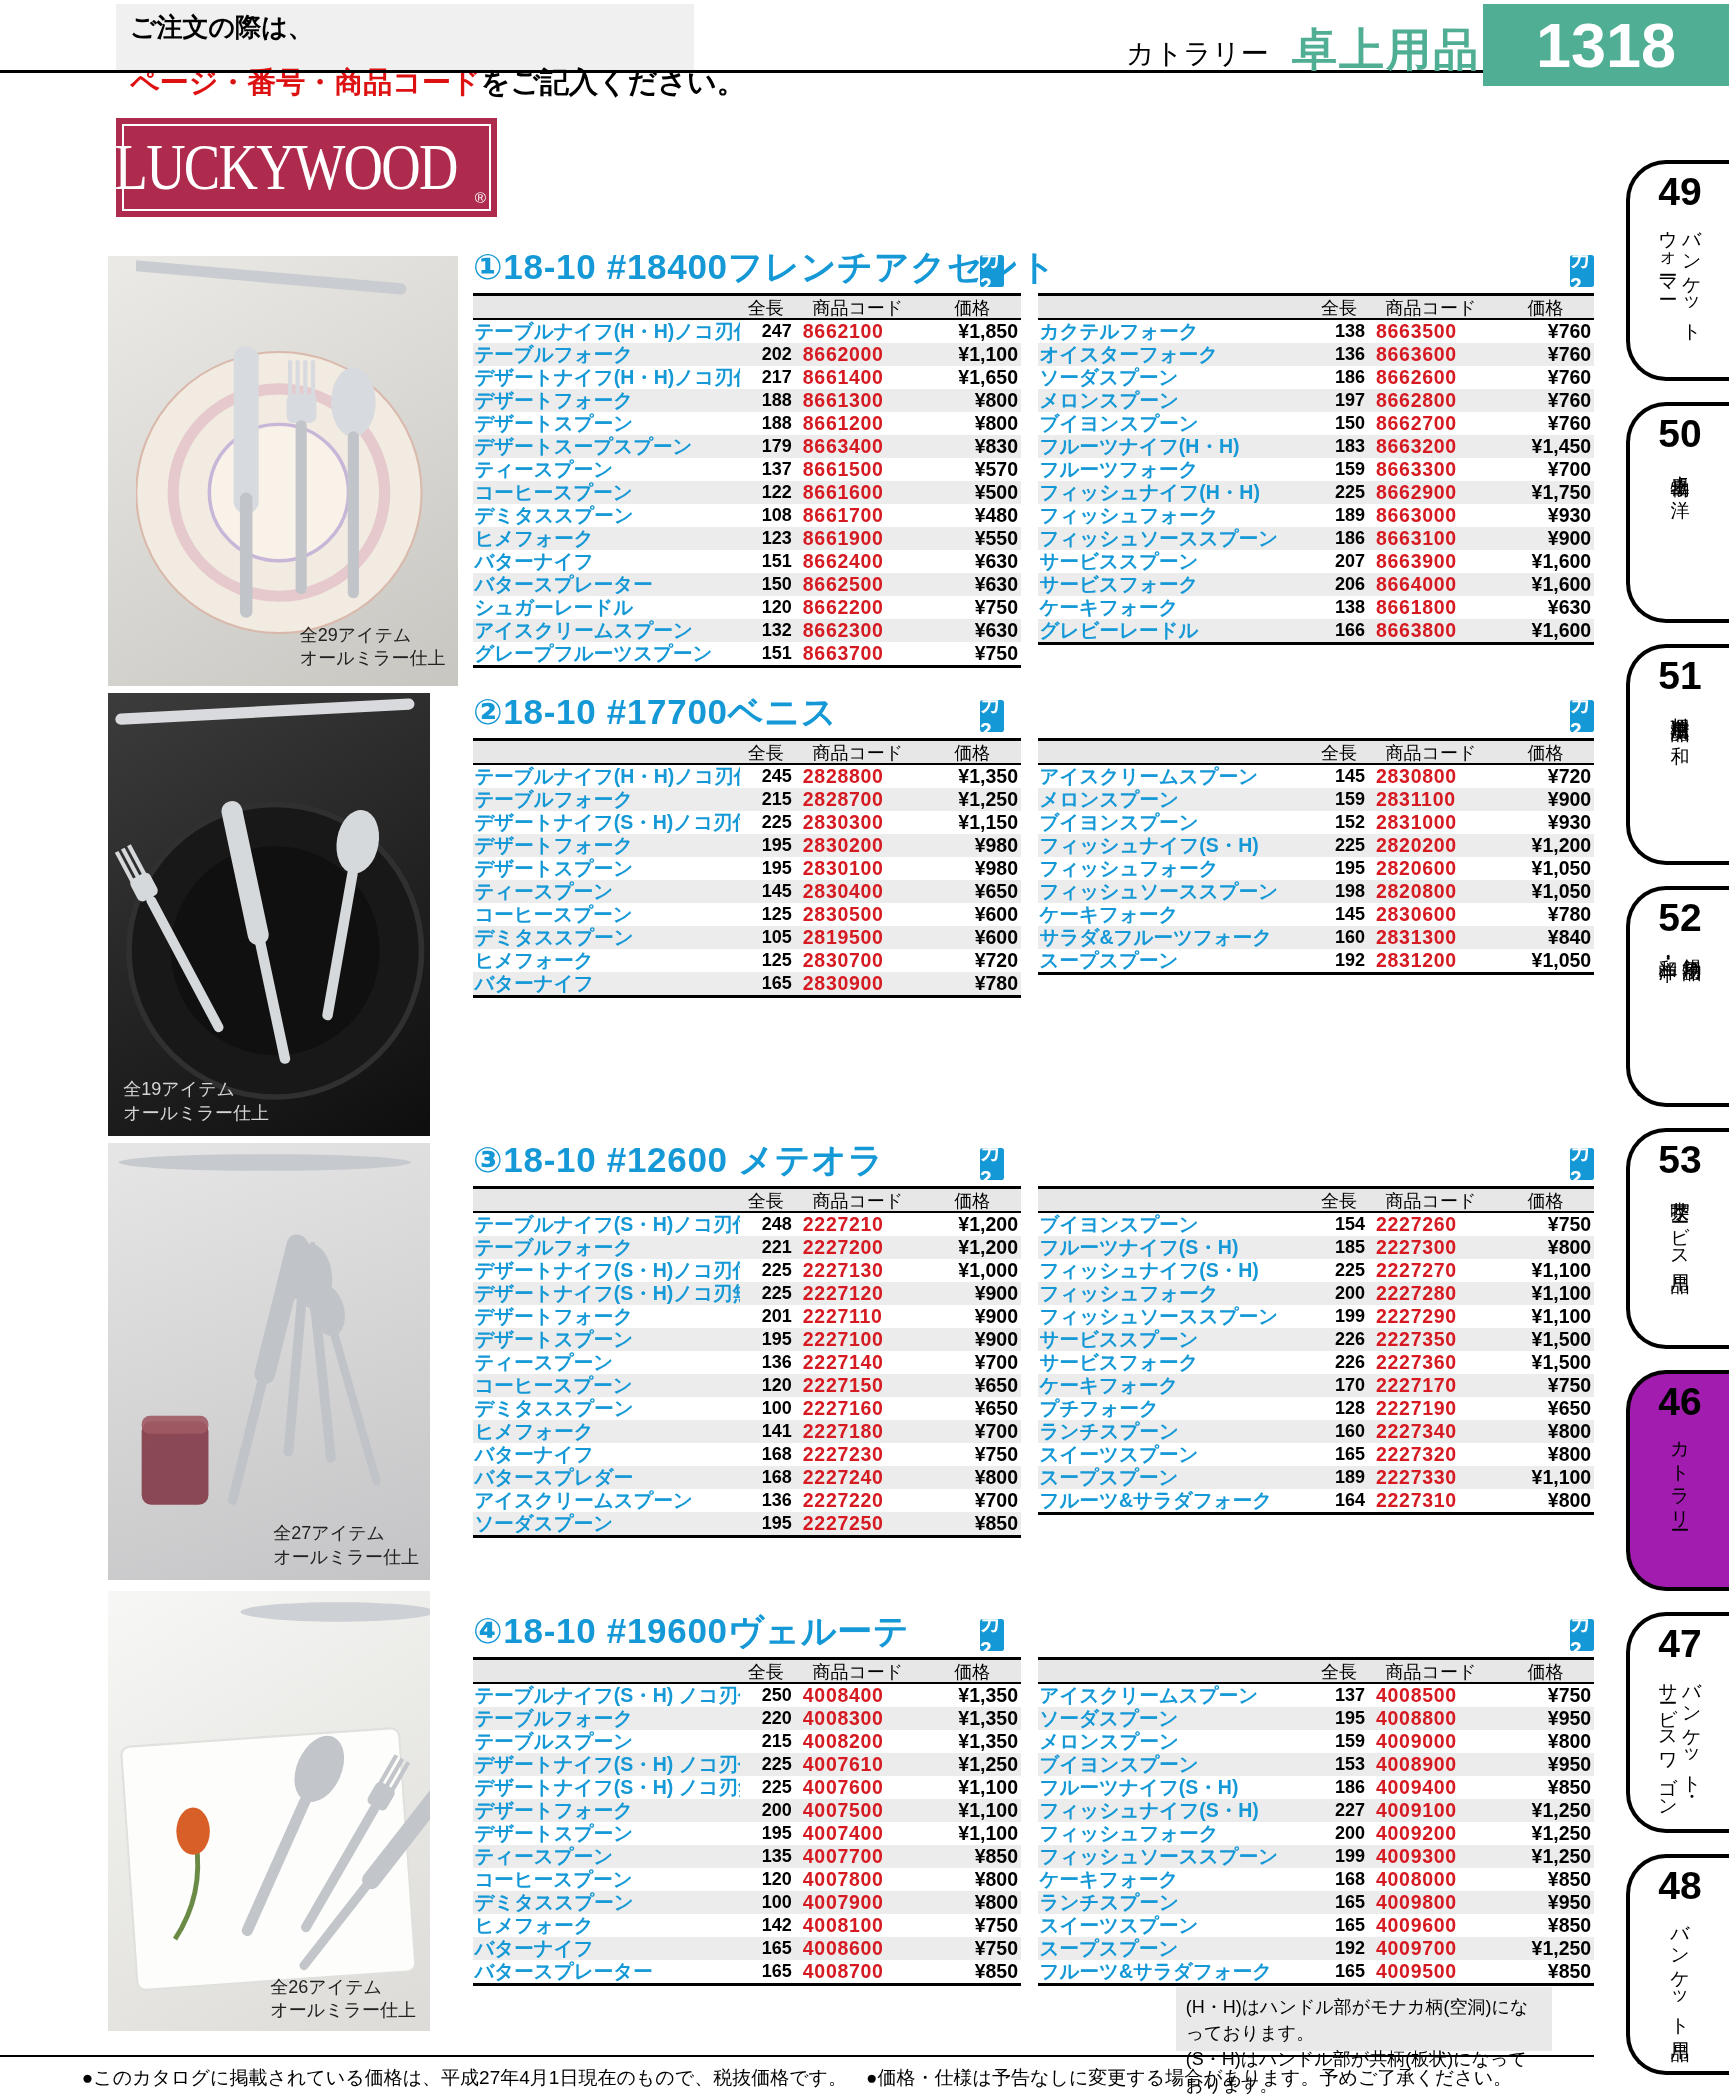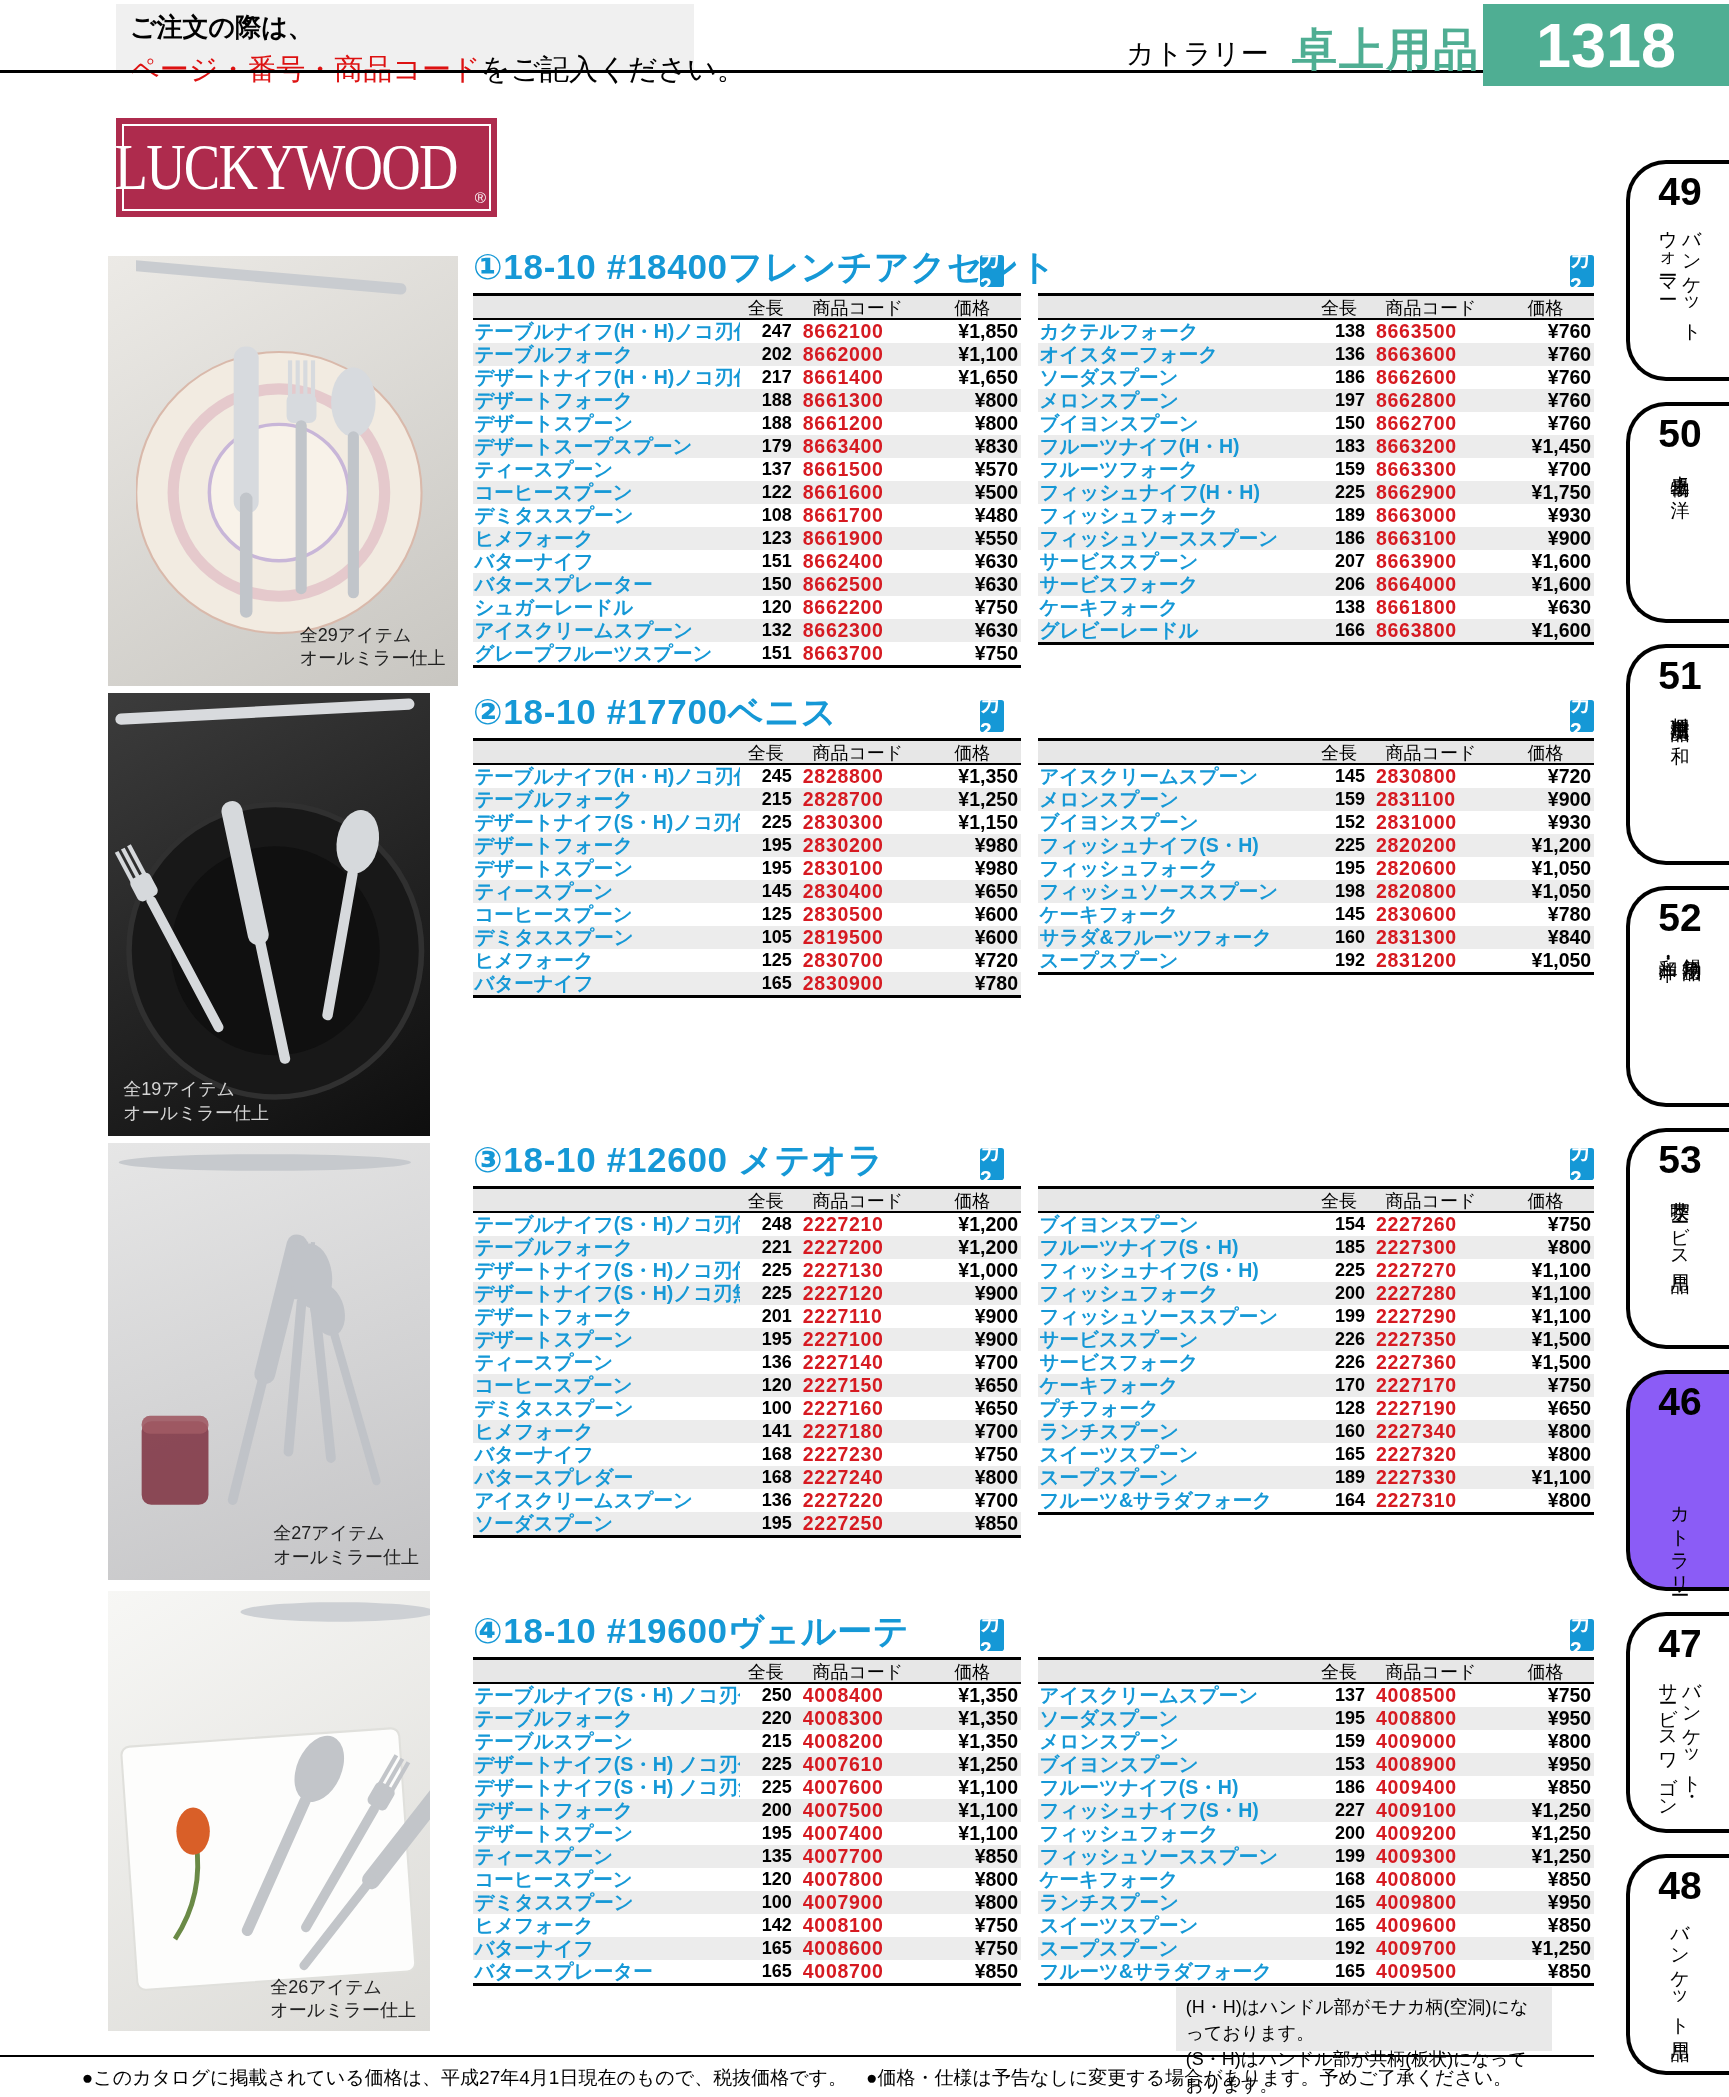--- a/index.html
+++ b/index.html
@@ -2,21 +2,21 @@
 <html style="font-size:11px"><head>
 <meta charset="utf-8">
 <style>
   html,body{margin:0;padding:0;background:#fff;}
   .page{position:relative;width:1730px;height:2097px;background:#fff;overflow:hidden;
         font-family:"Liberation Sans","DejaVu Sans",sans-serif;color:#000;}
   
   .order-note{position:absolute;left:116px;top:4.2px;width:578px;height:67px;background:#F0F0F0;
               box-sizing:border-box;padding:5.6px 14px;}
   .order-note .l1{font-size:26px;font-weight:bold;}
-  .order-note .l2{font-size:29px;font-weight:normal;margin-top:5px;white-space:nowrap;}
+  .order-note .l2{font-size:29px;font-weight:bold;margin-top:18px;white-space:nowrap;}
   .order-note .red{color:#DD1111;}
   .header-rule{position:absolute;left:0;top:70px;width:1483px;height:2.8px;background:#000;}
   .cat-small{position:absolute;left:1126px;top:35px;font-size:28px;}
   .cat-large{position:absolute;left:1292px;top:19.5px;font-size:45px;font-weight:bold;color:#4FAE93;letter-spacing:2.1px;}
   .pagebox{position:absolute;left:1483px;top:4px;width:246px;height:82px;background:#4FAE93;
            display:flex;align-items:center;justify-content:center;color:#fff;font-size:63px;font-weight:bold;}
   
   .logo{position:absolute;left:116px;top:118px;width:381px;height:99px;background:#AE2B4D;
         box-sizing:border-box;padding:6.3px;}
   .logo-inner{width:100%;height:100%;border:2.1px solid #fff;box-sizing:border-box;position:relative;
@@ -53,21 +53,21 @@
   .tbody div.trow:nth-of-type(even){background:#ECECEC;}
   .c-name{color:#1598D6;font-weight:bold;font-size:19.5px;white-space:nowrap;overflow:hidden;padding-left:1.4px;}
   .c-len{font-size:18px;font-weight:bold;text-align:right;}
   .c-code{color:#D61A21;font-size:19.5px;font-weight:bold;padding-left:11px;letter-spacing:0.7px;}
   .c-price{font-size:19.5px;font-weight:bold;text-align:right;padding-right:2.8px;}
   
   .tabs{position:absolute;right:0;top:160px;display:flex;flex-direction:column;gap:21px;}
   .tab{width:104px;height:221px;background:#fff;border:4.2px solid #000;border-right:none;
        border-radius:40px 0 0 40px;box-sizing:border-box;display:flex;flex-direction:column;
        align-items:center;padding-top:8.4px;}
-  .tab.active{background:#8b5cf6;justify-content:space-between;}
+  .tab.active{background:#a21caf;}
   .tab .num{font-size:39px;font-weight:bold;line-height:1;}
   .tab .vlabel{margin-top:7px;writing-mode:vertical-rl;font-size:19px;letter-spacing:1.4px;line-height:1.25;}
   .tab .vlabel span{display:block;}
   
   .notebox{position:absolute;left:1176px;top:1987px;width:376px;height:64px;background:#E9E9E9;
            box-sizing:border-box;padding:7px 9.7px;font-size:18px;line-height:1.45;}
   .footer-rule{position:absolute;left:0;top:2055px;width:1594px;height:2.1px;background:#000;}
   .footer-text{position:absolute;left:0;top:2065px;width:1594px;text-align:center;font-size:19px;}
 </style>
 </head>

